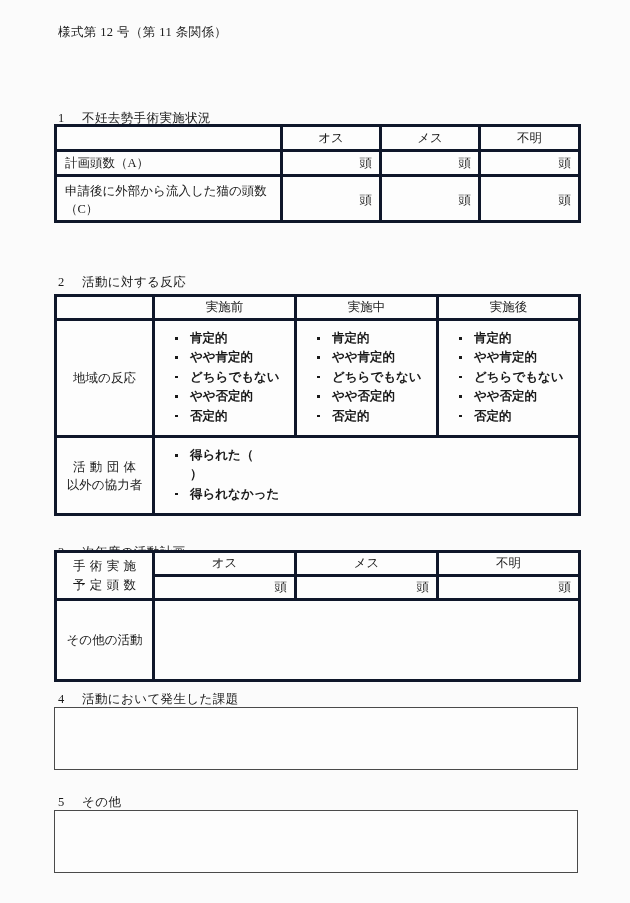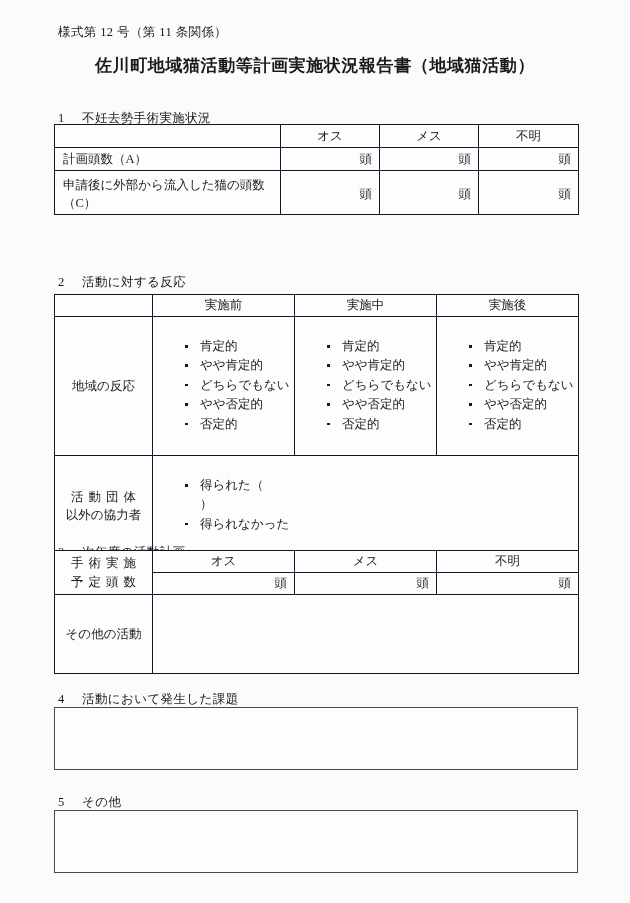--- a/index.html
+++ b/index.html
@@ -58,21 +58,21 @@
 
   
   table.frm {
     position: absolute;
     border-collapse: collapse;
     table-layout: fixed;
     font-size: 12.5px;
     background: #fdfdfd;
   }
   table.frm td {
-    border: 1px solid #0f172a;
+    border: 3px solid #0f172a;
     padding: 0;
     vertical-align: middle;
     line-height: 1.45;
   }
   .ctr   { text-align: center; }
   .rgt   { text-align: right;  padding-right: 7px !important; }
   .lft   { text-align: left;   padding-left: 8px !important; }
   .vtop  { vertical-align: top; }
 
   
@@ -97,22 +97,23 @@
   #t2 .opt-cell {
     padding: 4px 0 5px 0;
     vertical-align: top;
   }
   #t2 .side {
     text-align: center;
     vertical-align: middle;
   }
   ul.opts {
     list-style: none;
-    margin: 16px;
+    margin: 4px;
     padding: 0 0 0 12px;
+    font-weight: bold;
   }
   ul.opts li {
     position: relative;
     padding-left: 19px;
     line-height: 19.4px;
     white-space: nowrap;
     font-size: 12.5px;
   }
   ul.opts li::before {
     content: "";
@@ -146,21 +147,20 @@
     background: #fdfdfd;
     box-sizing: border-box;
   }
 </style>
 </head>
 <body>
 
 <div class="page">
 
   <div class="form-no">様式第 12 号（第 11 条関係）</div>
-  <div class="doc-title">佐川町地域猫活動等計画実施状況報告書（地域猫活動）</div>
 
   <div class="sec-head" style="left:58px; top:110px;">
     <span class="num">1</span><span>不妊去勢手術実施状況</span>
   </div>
 
   <table class="frm" id="t1">
     <colgroup>
         <col style="width:226px">
         <col style="width:99px">
         <col style="width:99px">

